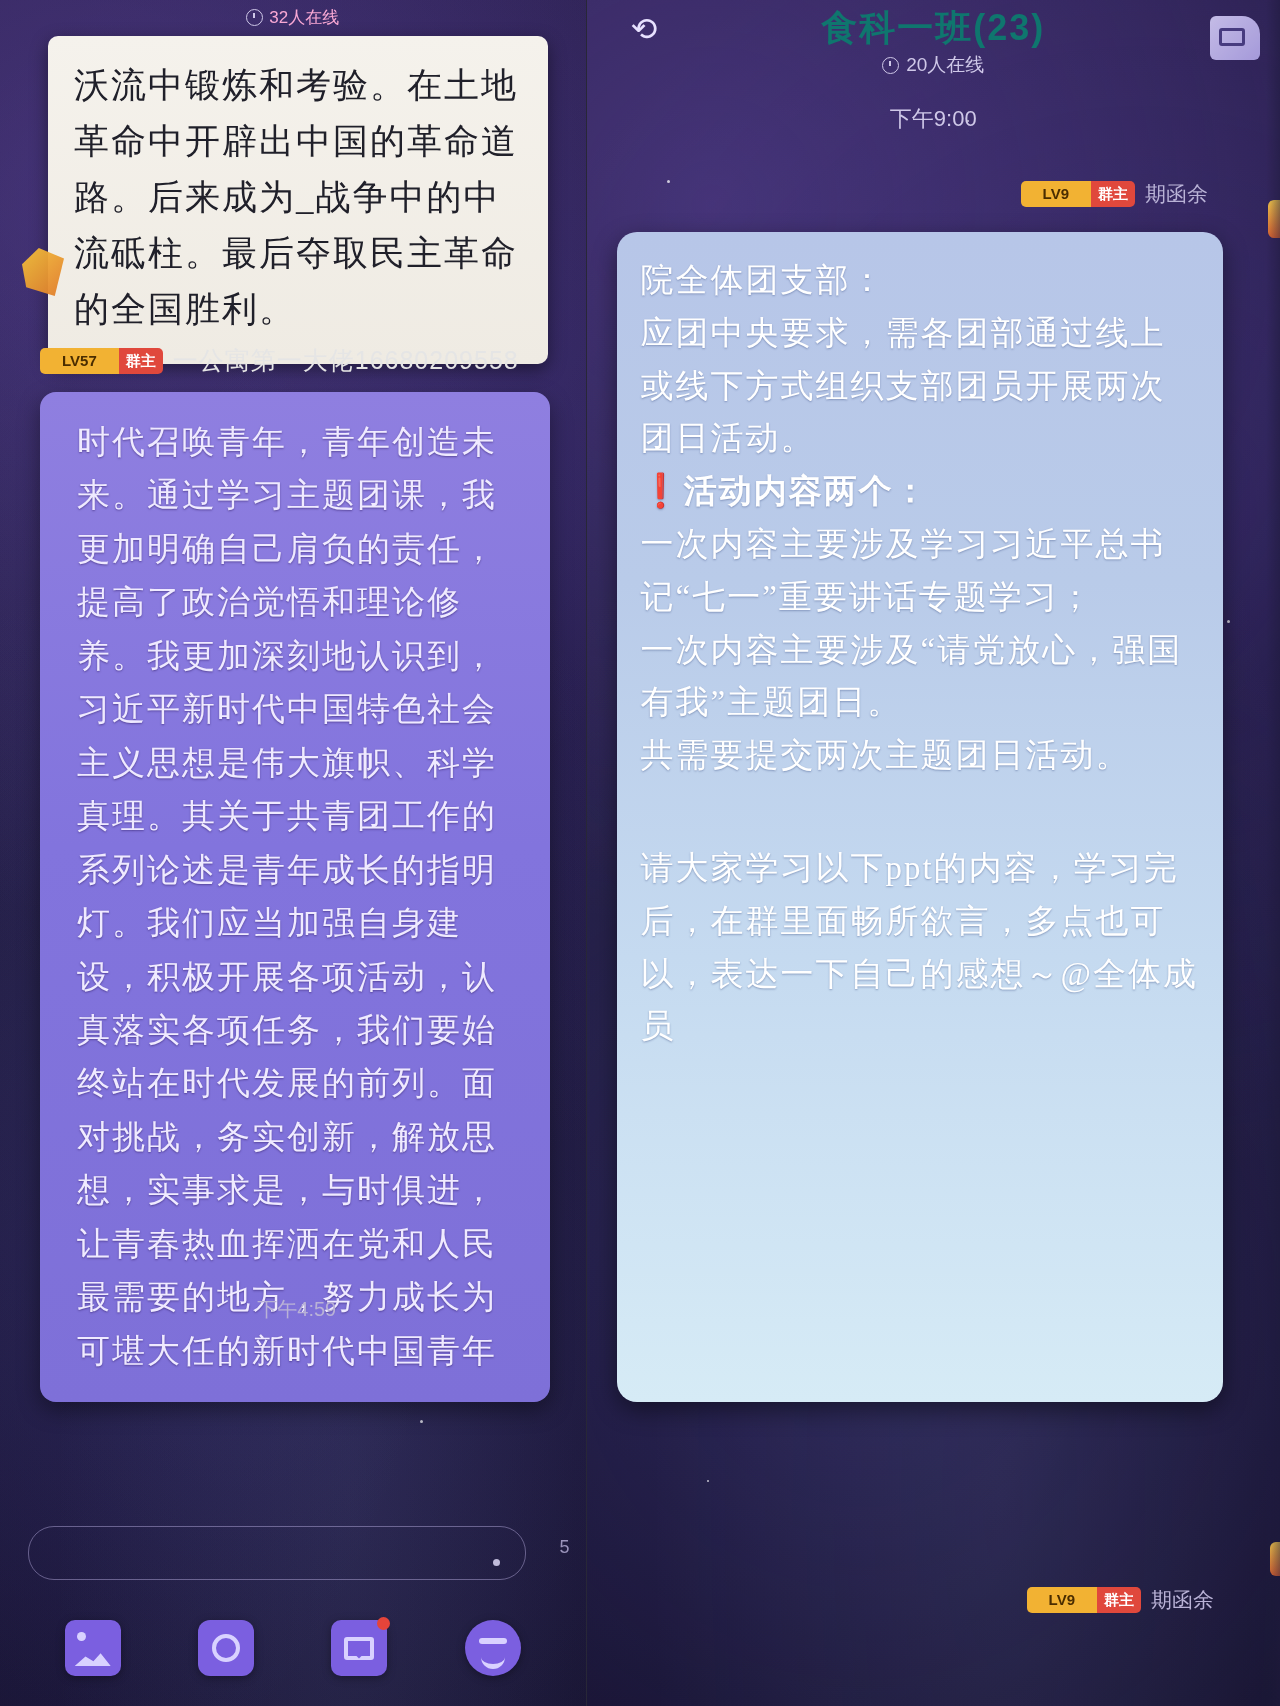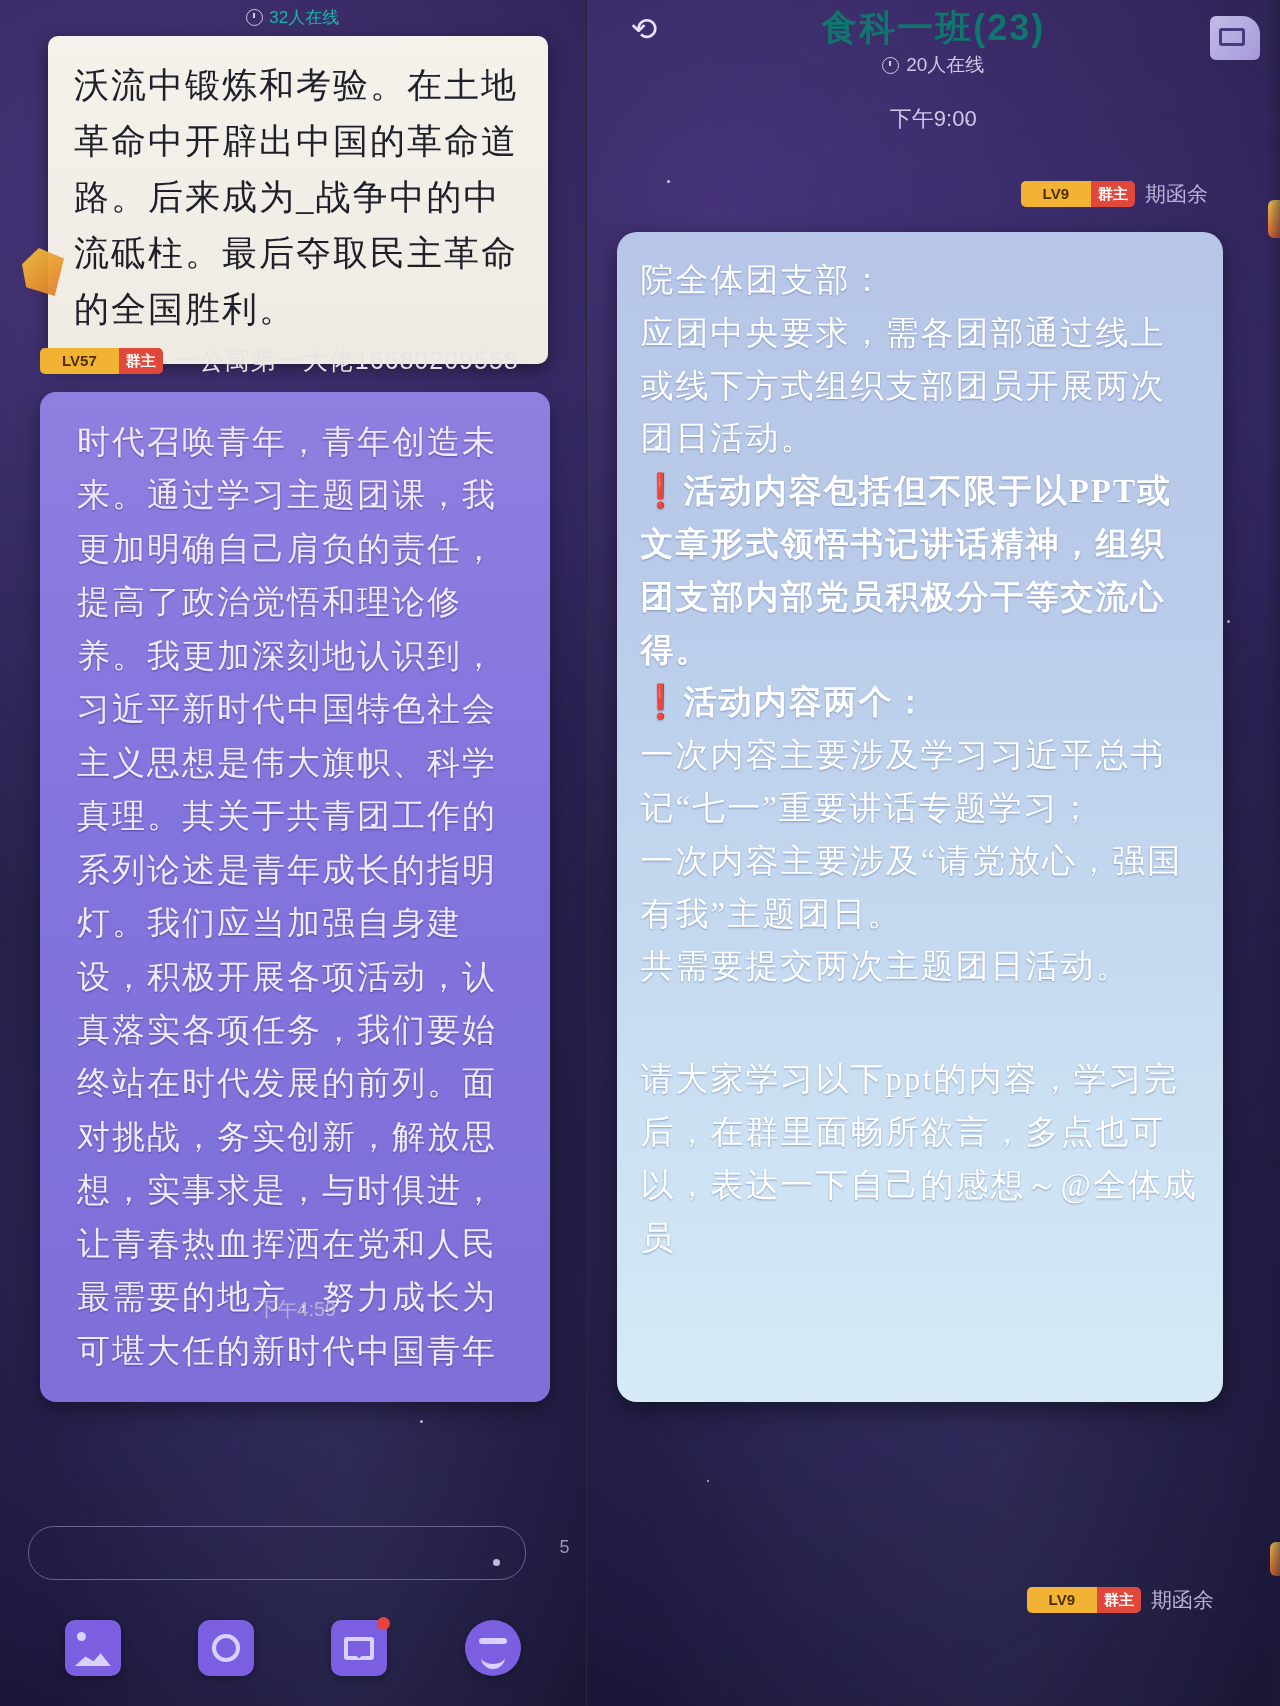--- a/index.html
+++ b/index.html
@@ -19,21 +19,21 @@
         radial-gradient(ellipse at 60% 88%, rgba(150,170,220,.10), transparent 60%),
         radial-gradient(ellipse at 15% 60%, rgba(120,140,200,.07), transparent 55%);}
   .star{position:absolute;background:rgba(255,255,255,.75);border-radius:50%;}
 
   
   .left{width:586px;height:1706px;}
   .left .content{position:relative;height:100%;}
 
   .topbar-left{position:absolute;top:0;left:0;right:0;height:34px;
       display:flex;align-items:center;justify-content:center;gap:6px;
-      color:#14b8a6;font-size:17px;}
+      color:#f9a8d4;font-size:17px;}
   .clock-ico{width:15px;height:15px;border:1.6px solid #cfc8e8;border-radius:50%;position:relative;}
   .clock-ico:before{content:"";position:absolute;left:6px;top:3px;width:1.5px;height:5px;background:#cfc8e8;}
 
   .note-card{position:absolute;left:48px;top:36px;width:500px;
       background:linear-gradient(180deg,#f5f2ec 0%,#efebe3 100%);
       border-radius:10px;box-shadow:0 6px 18px rgba(0,0,0,.45);
       padding:22px 26px 26px 26px;box-sizing:border-box;}
   .hw{font-family:"Liberation Serif","DejaVu Serif",serif;color:#20202a;
       font-size:34px;line-height:1.55;letter-spacing:2px;}
   .note-card .hw{font-size:35px;line-height:1.6;}
@@ -210,21 +210,20 @@
         <span class="lvtag">
           <span class="lv">LV9</span>
           <span class="nm">群主</span>
         </span>
         <span class="r-sender-name">期函余</span>
       </div>
 
       <div class="msg-blue">
         <div class="hw">院全体团支部：</div>
         <div class="hw">应团中央要求，需各团部通过线上或线下方式组织支部团员开展两次团日活动。</div>
-        <div class="hw warn">❗活动内容包括但不限于以PPT或文章形式领悟书记讲话精神，组织团支部内部党员积极分干等交流心得。</div>
         <div class="hw warn">❗活动内容两个：</div>
         <div class="hw">一次内容主要涉及学习习近平总书记“七一”重要讲话专题学习；</div>
         <div class="hw">一次内容主要涉及“请党放心，强国有我”主题团日。</div>
         <div class="hw">共需要提交两次主题团日活动。</div>
         <div class="gap"></div>
         <div class="hw">请大家学习以下ppt的内容，学习完后，在群里面畅所欲言，多点也可以，表达一下自己的感想～@全体成员</div>
       </div>
 
       <div class="r-footer-row">
         <span class="lvtag">

